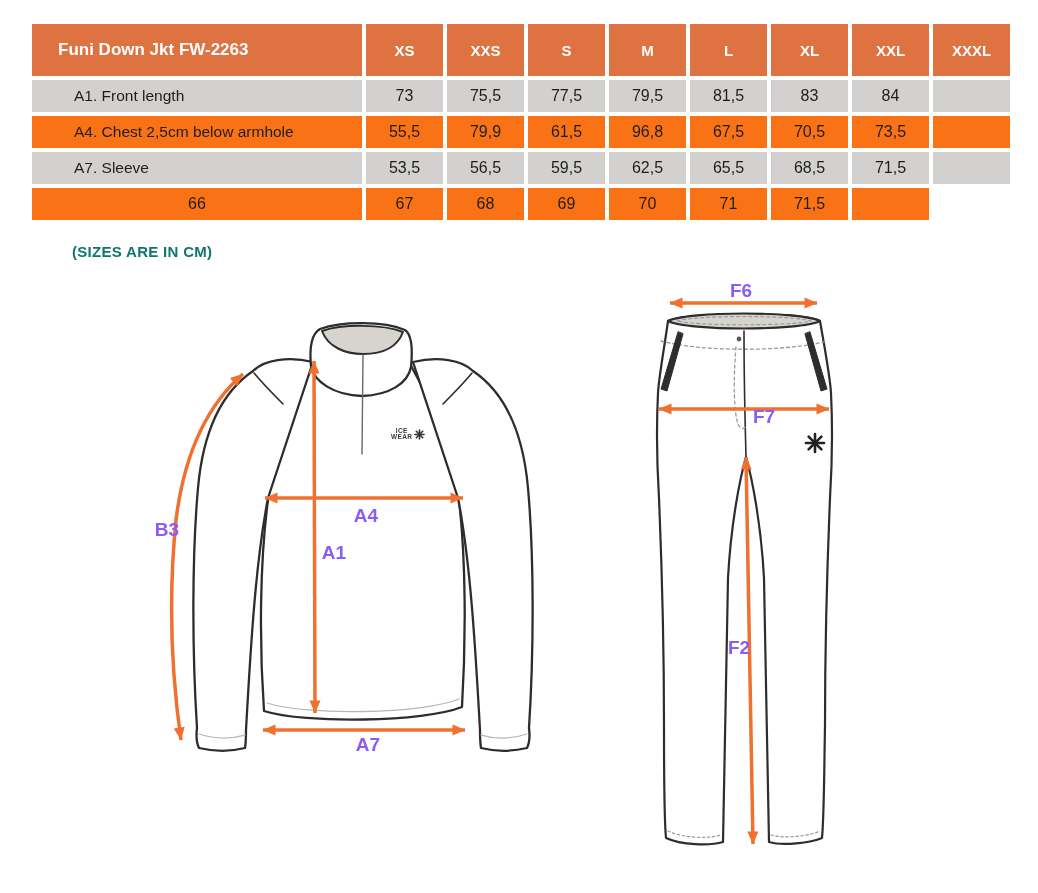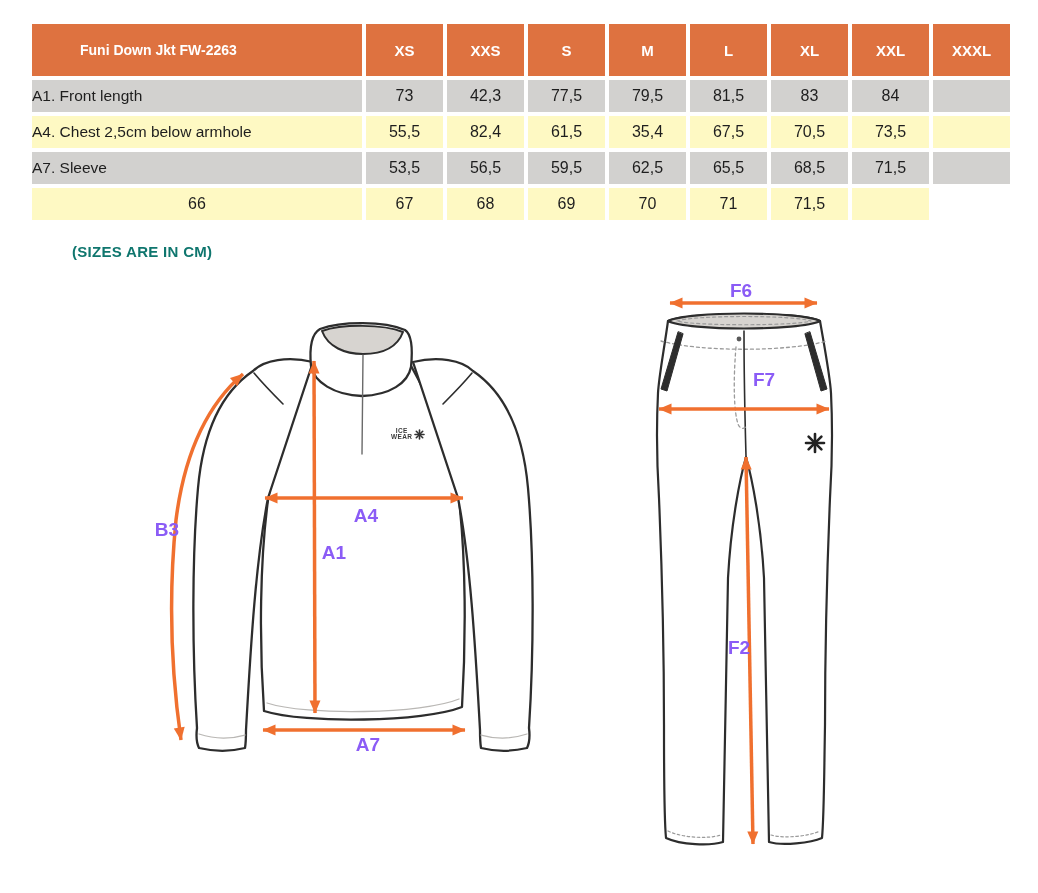--- a/index.html
+++ b/index.html
@@ -5,26 +5,26 @@
   html,body{margin:0;padding:0}
   body{width:1038px;height:893px;position:relative;background:#ffffff;
        font-family:"Liberation Sans",sans-serif;overflow:hidden}
 
   
   .size-table{position:absolute;left:32px;top:24px;display:grid;
     grid-template-columns:330px repeat(8,77px);
     grid-template-rows:52px repeat(4,32px);gap:4px;z-index:2}
   .t-head{background:#de7240;color:#fff;font-weight:bold;font-size:15px;
     display:flex;align-items:center;justify-content:center}
-  .t-prod{justify-content:flex-start;padding-left:48px;font-size:14px}
+  .t-prod{justify-content:flex-start;padding-left:26px;font-size:17px}
   .t-cell{display:flex;align-items:center;justify-content:center;
     font-size:16px;color:#1e1e1e}
-  .t-label{justify-content:flex-start;font-size:15.5px}
+  .t-label{justify-content:flex-start;padding-left:42px;font-size:15.5px}
   .dark{background:#d2d1cf}
-  .light{background:#fef9c3}
+  .light{background:#f97316}
 
   
   .note{position:absolute;left:72px;top:243px;color:#0f766e;
     font-weight:bold;font-size:15px;letter-spacing:.3px;z-index:2}
 
   
   .mlabel{position:absolute;transform:translate(-50%,-50%);
     font-weight:bold;font-size:19px;color:#8b5cf6;z-index:3}
 
   
@@ -45,33 +45,33 @@
   <div class="t-head">XXS</div>
   <div class="t-head">S</div>
   <div class="t-head">M</div>
   <div class="t-head">L</div>
   <div class="t-head">XL</div>
   <div class="t-head">XXL</div>
   <div class="t-head">XXXL</div>
 
   <div class="t-cell t-label dark">A1. Front length</div>
   <div class="t-cell dark">73</div>
-  <div class="t-cell dark">42,3</div>
+  <div class="t-cell dark">75,5</div>
   <div class="t-cell dark">77,5</div>
   <div class="t-cell dark">79,5</div>
   <div class="t-cell dark">81,5</div>
   <div class="t-cell dark">83</div>
   <div class="t-cell dark">84</div>
   <div class="t-cell dark"></div>
 
   <div class="t-cell t-label light">A4. Chest 2,5cm below armhole</div>
   <div class="t-cell light">55,5</div>
-  <div class="t-cell light">82,4</div>
+  <div class="t-cell light">79,9</div>
   <div class="t-cell light">61,5</div>
-  <div class="t-cell light">35,4</div>
+  <div class="t-cell light">96,8</div>
   <div class="t-cell light">67,5</div>
   <div class="t-cell light">70,5</div>
   <div class="t-cell light">73,5</div>
   <div class="t-cell light"></div>
 
   <div class="t-cell t-label dark">A7. Sleeve</div>
   <div class="t-cell dark">53,5</div>
   <div class="t-cell dark">56,5</div>
   <div class="t-cell dark">59,5</div>
   <div class="t-cell dark">62,5</div>
@@ -167,21 +167,21 @@
     <line marker-start="url(#ah-start)" marker-end="url(#ah-end)" x1="659" y1="409" x2="829" y2="409"></line>
     <line marker-start="url(#ah-start)" marker-end="url(#ah-end)" x1="746" y1="457" x2="753" y2="844"></line>
   </g>
 </svg>
 
 <span class="mlabel" style="left:167px;top:530px">B3</span>
 <span class="mlabel" style="left:366px;top:516px">A4</span>
 <span class="mlabel" style="left:334px;top:553px">A1</span>
 <span class="mlabel" style="left:368px;top:745px">A7</span>
 <span class="mlabel" style="left:741px;top:291px">F6</span>
-<span class="mlabel" style="left:764px;top:380px">F7</span>
+<span class="mlabel" style="left:764px;top:417px">F7</span>
 <span class="mlabel" style="left:739px;top:648px">F2</span>
 
 <div class="logo">
   <span class="logo-text">
     <span>ICE</span>
     <span>WEAR</span>
   </span>
   <svg width="11" height="11" viewBox="0 0 11 11">
     <g stroke="#333333" stroke-width="1.6" stroke-linecap="round">
       <line x1="1" y1="5.5" x2="10" y2="5.5"></line>

